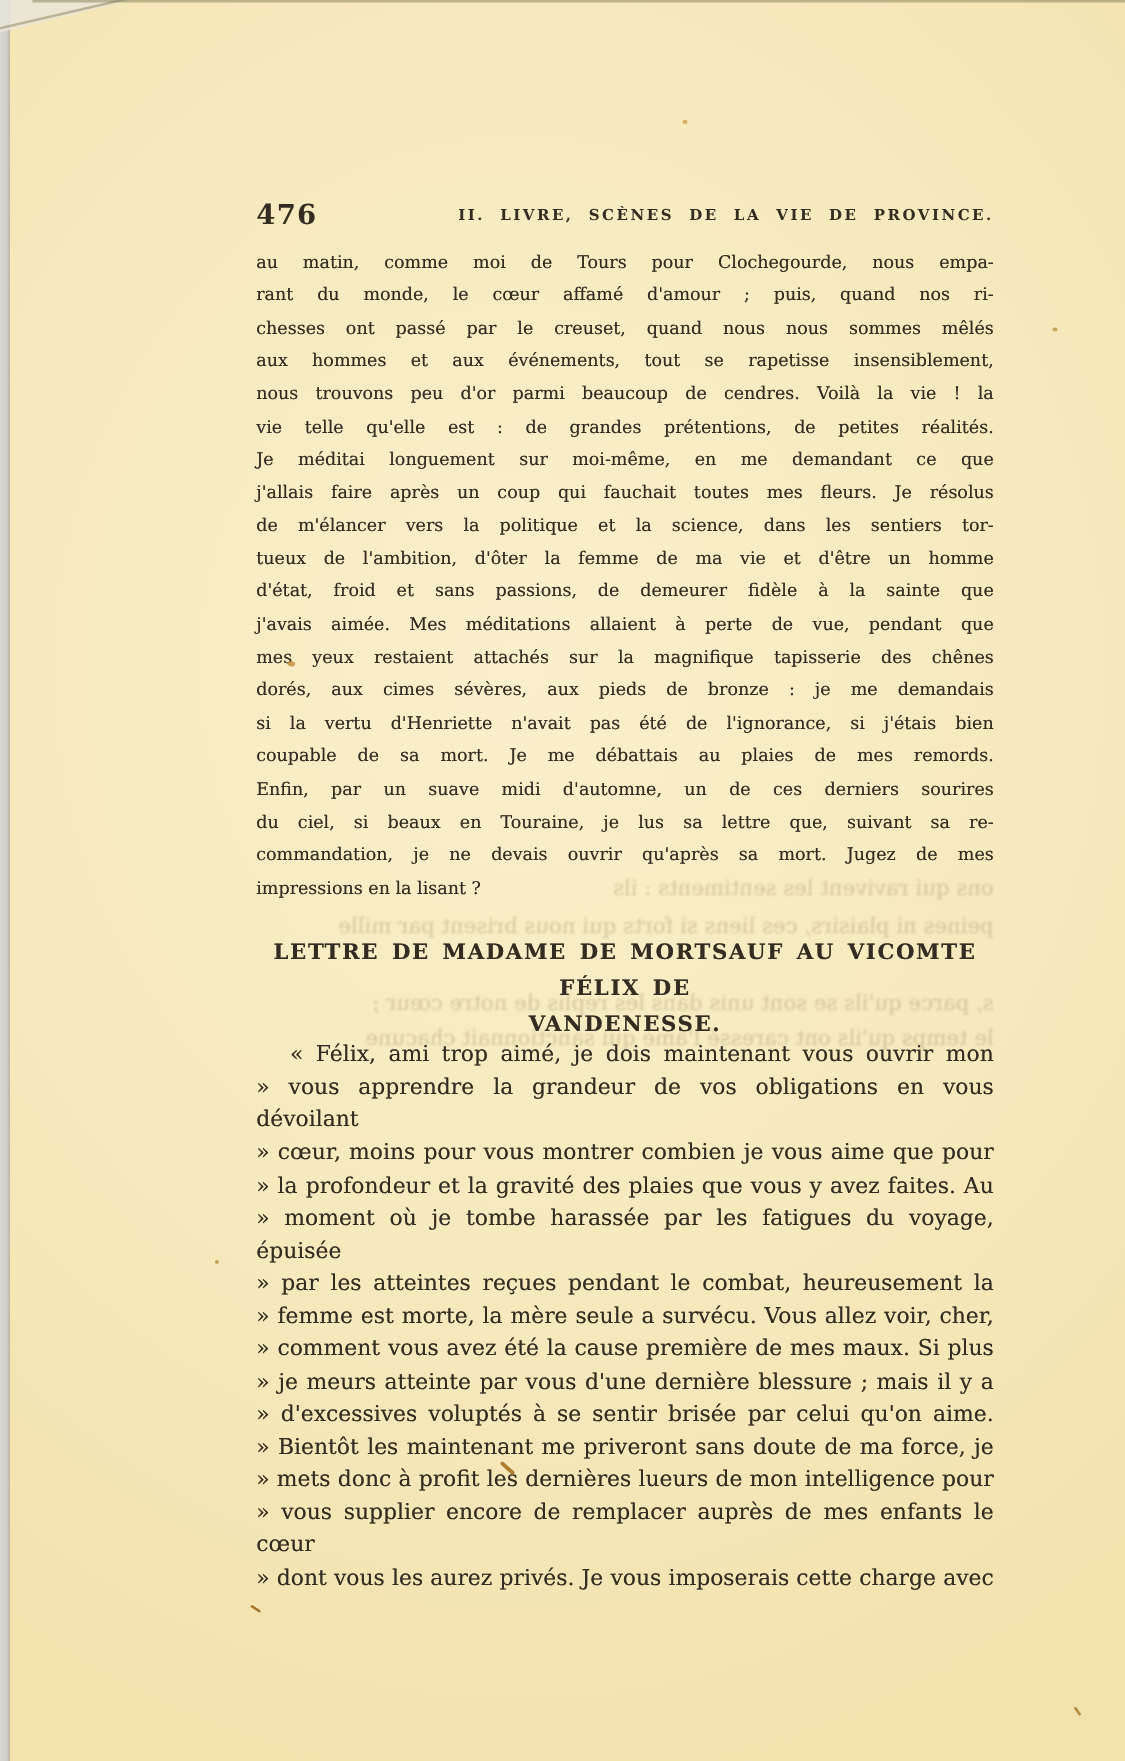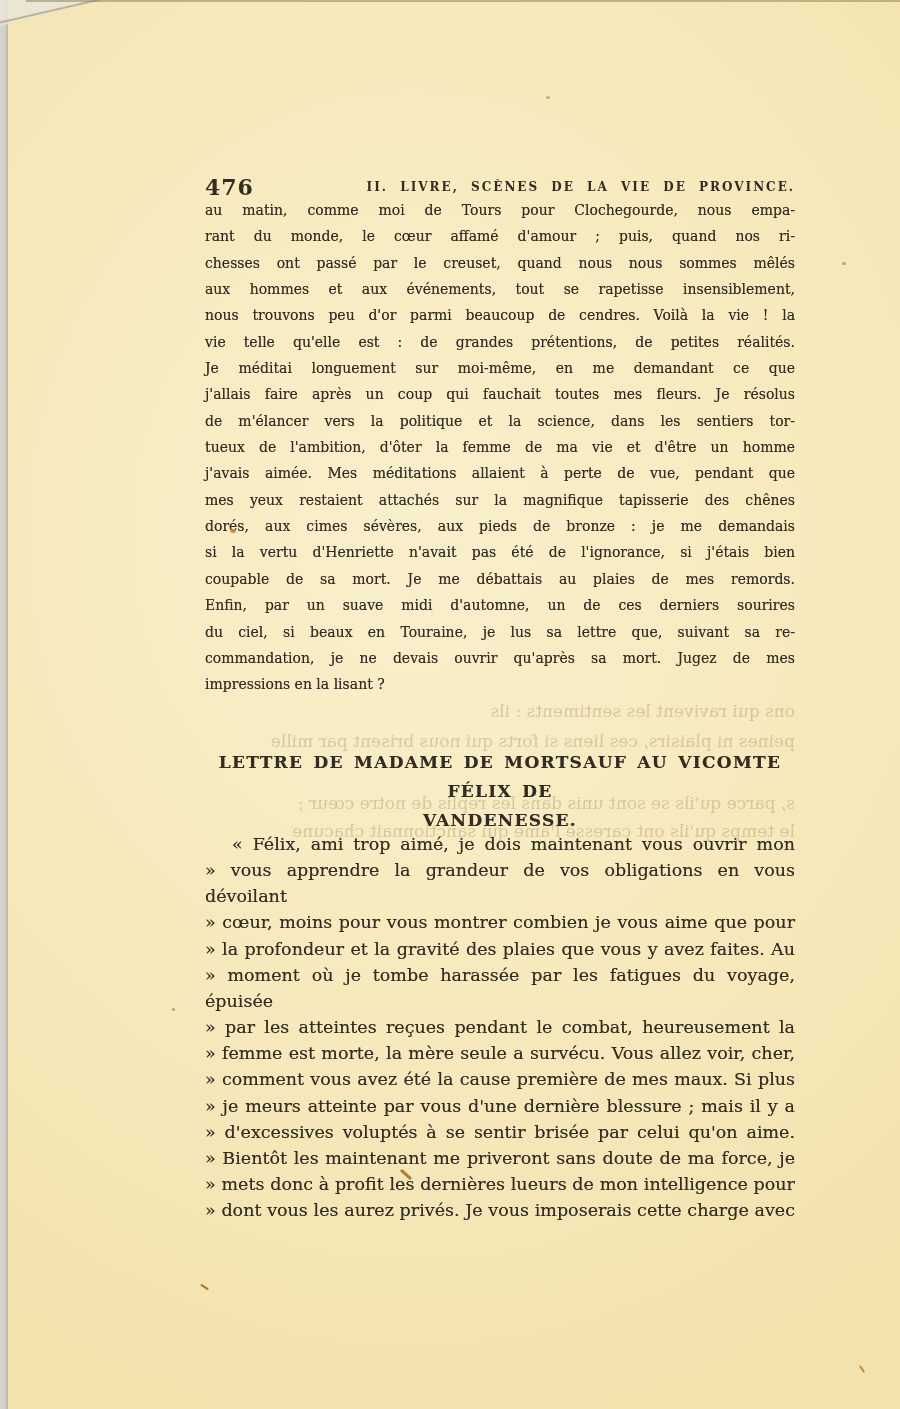--- a/index.html
+++ b/index.html
@@ -30,21 +30,21 @@
     background:#8d865f; opacity:.55;
   }
   .corner-edge-line {
     position:absolute; left:-6px; top:10px; width:112px; height:2px;
     background:#9a916a; opacity:.6;
     transform:rotate(-13deg);
   }
 
   
   .running-header {
-    position:absolute; left:205px; top:174px; width:590px; height:30px;
+    position:absolute; left:205px; top:159px; width:590px; height:30px;
   }
   .page-number {
     position:absolute; left:0; top:0;
     font-size:22px; font-weight:700; letter-spacing:1px;
   }
   .header-title {
     display:block; text-align:right; padding-left:40px; margin-top:6px;
     font-size:12px; font-weight:700; letter-spacing:2px; word-spacing:6px;
   }
 
@@ -122,20 +122,21 @@
       <div class="text-line">au matin, comme moi de Tours pour Clochegourde, nous empa-</div>
       <div class="text-line">rant du monde, le cœur affamé d'amour ; puis, quand nos ri-</div>
       <div class="text-line">chesses ont passé par le creuset, quand nous nous sommes mêlés</div>
       <div class="text-line">aux hommes et aux événements, tout se rapetisse insensiblement,</div>
       <div class="text-line">nous trouvons peu d'or parmi beaucoup de cendres. Voilà la vie ! la</div>
       <div class="text-line">vie telle qu'elle est : de grandes prétentions, de petites réalités.</div>
       <div class="text-line">Je méditai longuement sur moi-même, en me demandant ce que</div>
       <div class="text-line">j'allais faire après un coup qui fauchait toutes mes fleurs. Je résolus</div>
       <div class="text-line">de m'élancer vers la politique et la science, dans les sentiers tor-</div>
       <div class="text-line">tueux de l'ambition, d'ôter la femme de ma vie et d'être un homme</div>
+      <div class="text-line">d'état, froid et sans passions, de demeurer fidèle à la sainte que</div>
       <div class="text-line">j'avais aimée. Mes méditations allaient à perte de vue, pendant que</div>
       <div class="text-line">mes yeux restaient attachés sur la magnifique tapisserie des chênes</div>
       <div class="text-line">dorés, aux cimes sévères, aux pieds de bronze : je me demandais</div>
       <div class="text-line">si la vertu d'Henriette n'avait pas été de l'ignorance, si j'étais bien</div>
       <div class="text-line">coupable de sa mort. Je me débattais au plaies de mes remords.</div>
       <div class="text-line">Enfin, par un suave midi d'automne, un de ces derniers sourires</div>
       <div class="text-line">du ciel, si beaux en Touraine, je lus sa lettre que, suivant sa re-</div>
       <div class="text-line">commandation, je ne devais ouvrir qu'après sa mort. Jugez de mes</div>
       <div class="text-line">impressions en la lisant ?</div>
     </div>
@@ -151,20 +152,21 @@
       <div class="text-line letter-line">» cœur, moins pour vous montrer combien je vous aime que pour</div>
       <div class="text-line letter-line">» la profondeur et la gravité des plaies que vous y avez faites. Au</div>
       <div class="text-line letter-line">» moment où je tombe harassée par les fatigues du voyage, épuisée</div>
       <div class="text-line letter-line">» par les atteintes reçues pendant le combat, heureusement la</div>
       <div class="text-line letter-line">» femme est morte, la mère seule a survécu. Vous allez voir, cher,</div>
       <div class="text-line letter-line">» comment vous avez été la cause première de mes maux. Si plus</div>
       <div class="text-line letter-line">» je meurs atteinte par vous d'une dernière blessure ; mais il y a</div>
       <div class="text-line letter-line">» d'excessives voluptés à se sentir brisée par celui qu'on aime.</div>
       <div class="text-line letter-line">» Bientôt les maintenant me priveront sans doute de ma force, je</div>
       <div class="text-line letter-line">» mets donc à profit les dernières lueurs de mon intelligence pour</div>
+      <div class="text-line letter-line">» vous supplier encore de remplacer auprès de mes enfants le cœur</div>
       <div class="text-line letter-line">» dont vous les aurez privés. Je vous imposerais cette charge avec</div>
     </div>
 
   <div>
     <span class="speck speck-1"></span>
     <span class="speck speck-2"></span>
     <span class="speck speck-3"></span>
     <span class="speck speck-4"></span>
     <span class="speck speck-5"></span>
     <span class="speck speck-6"></span>

